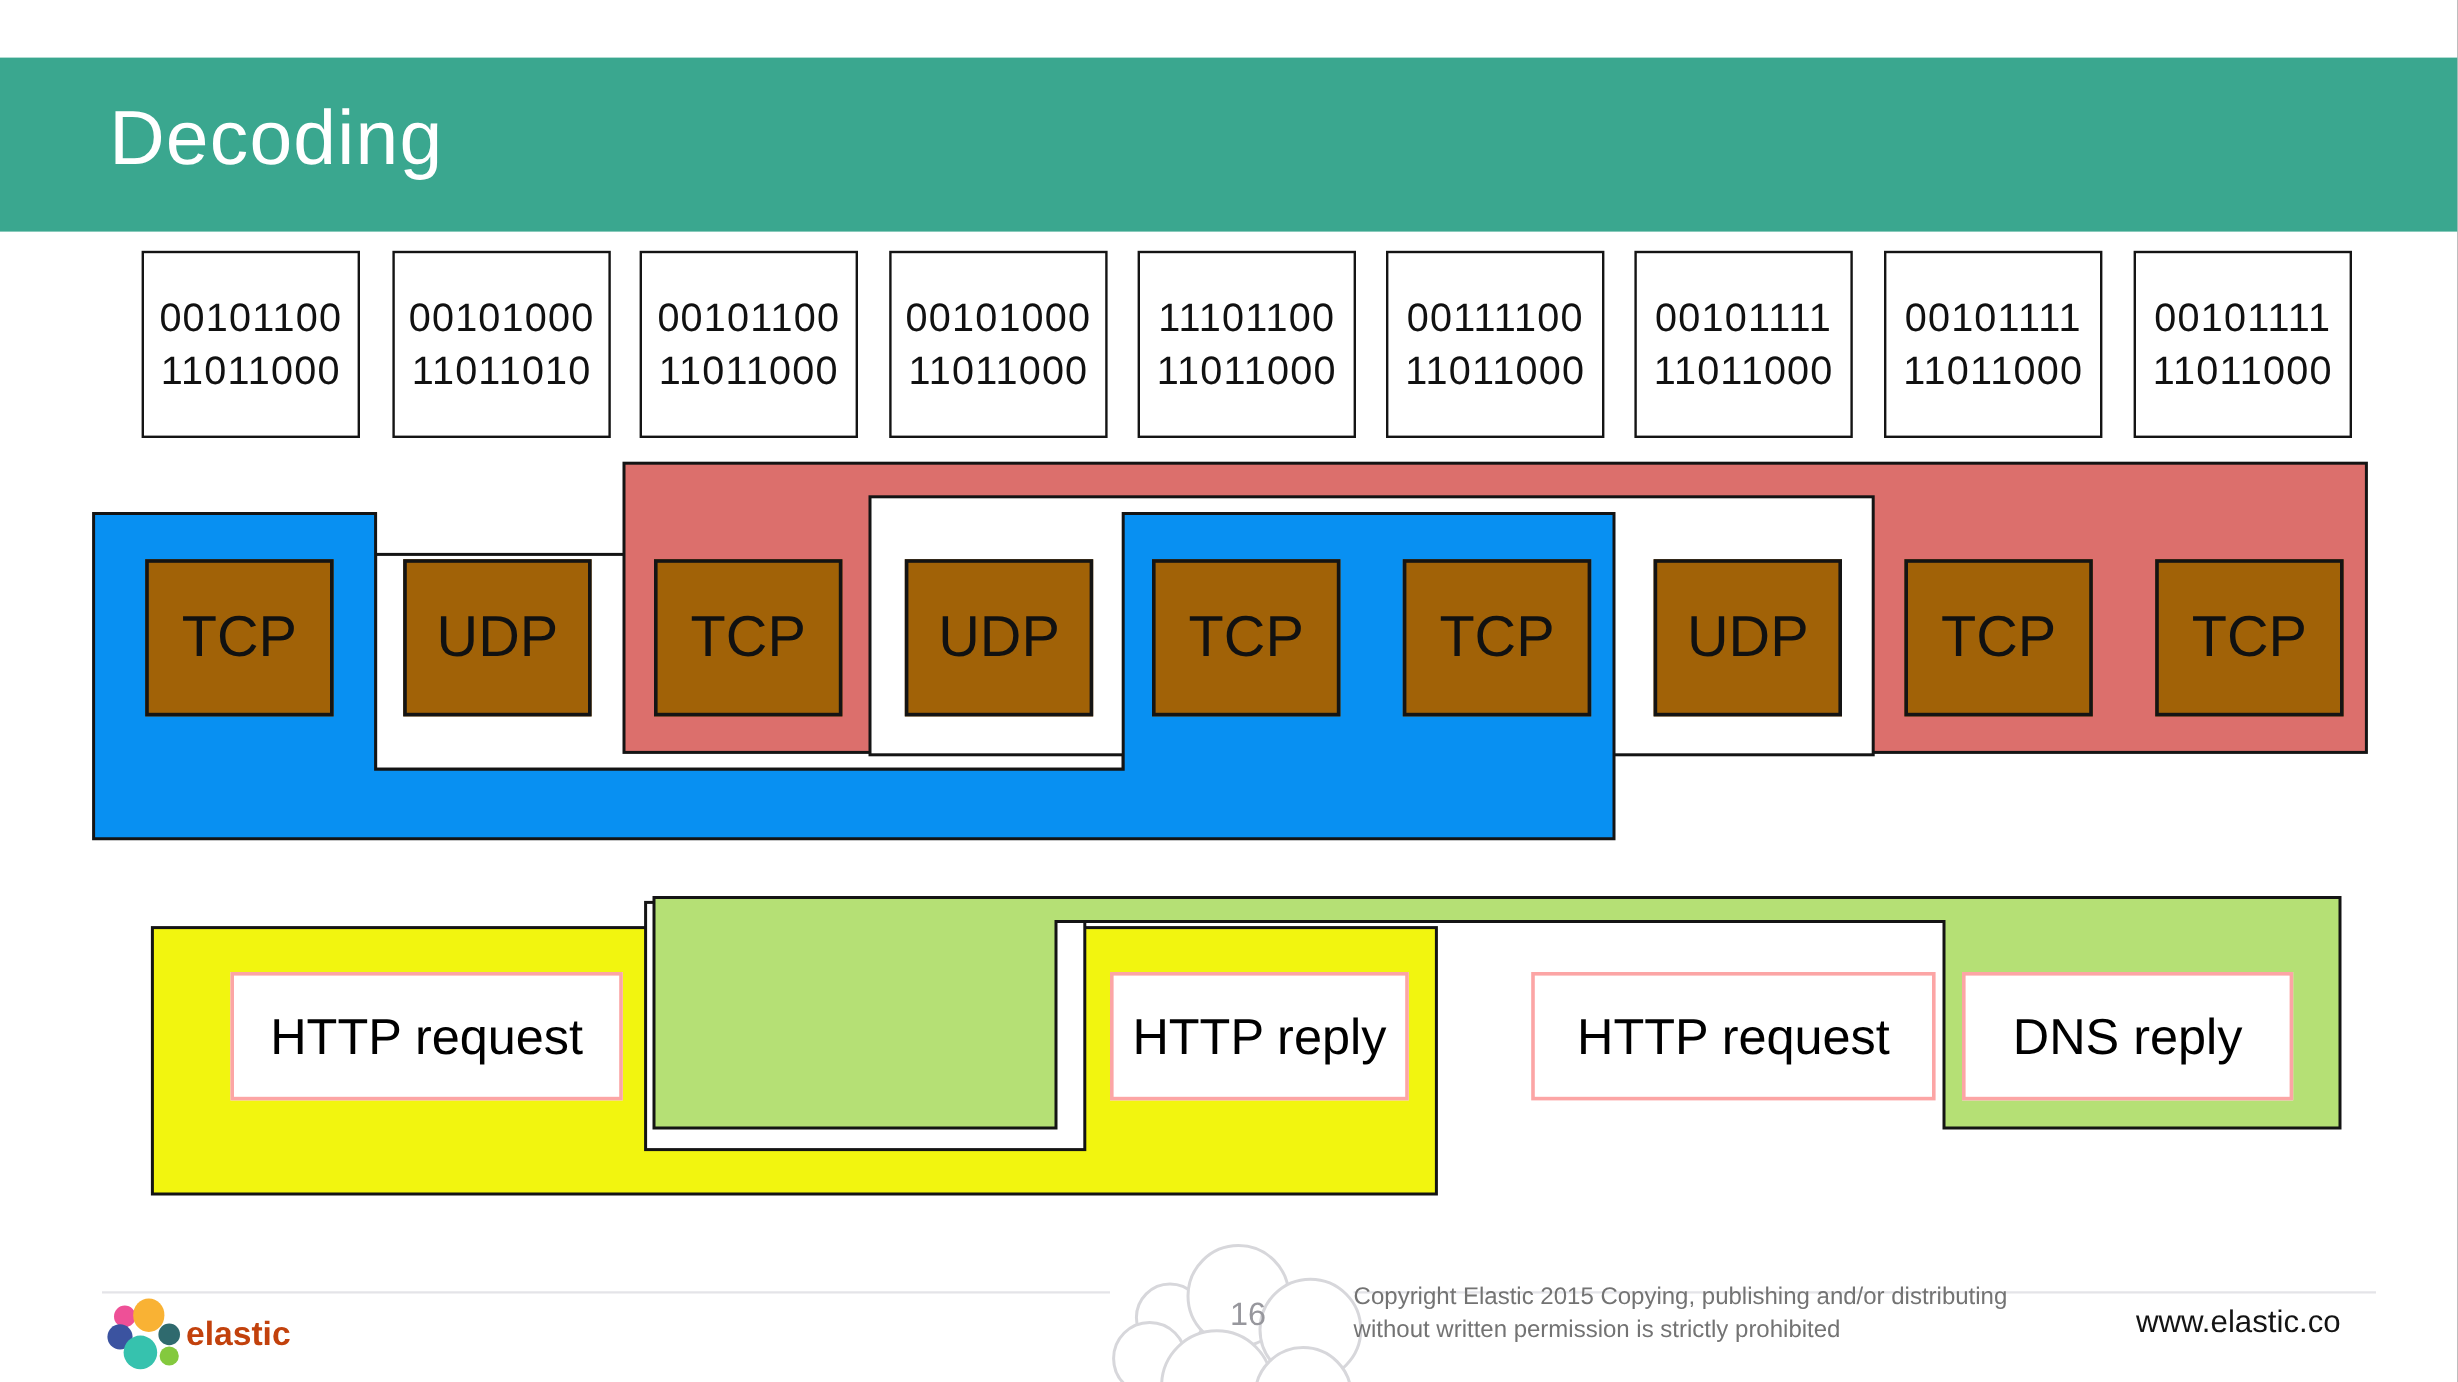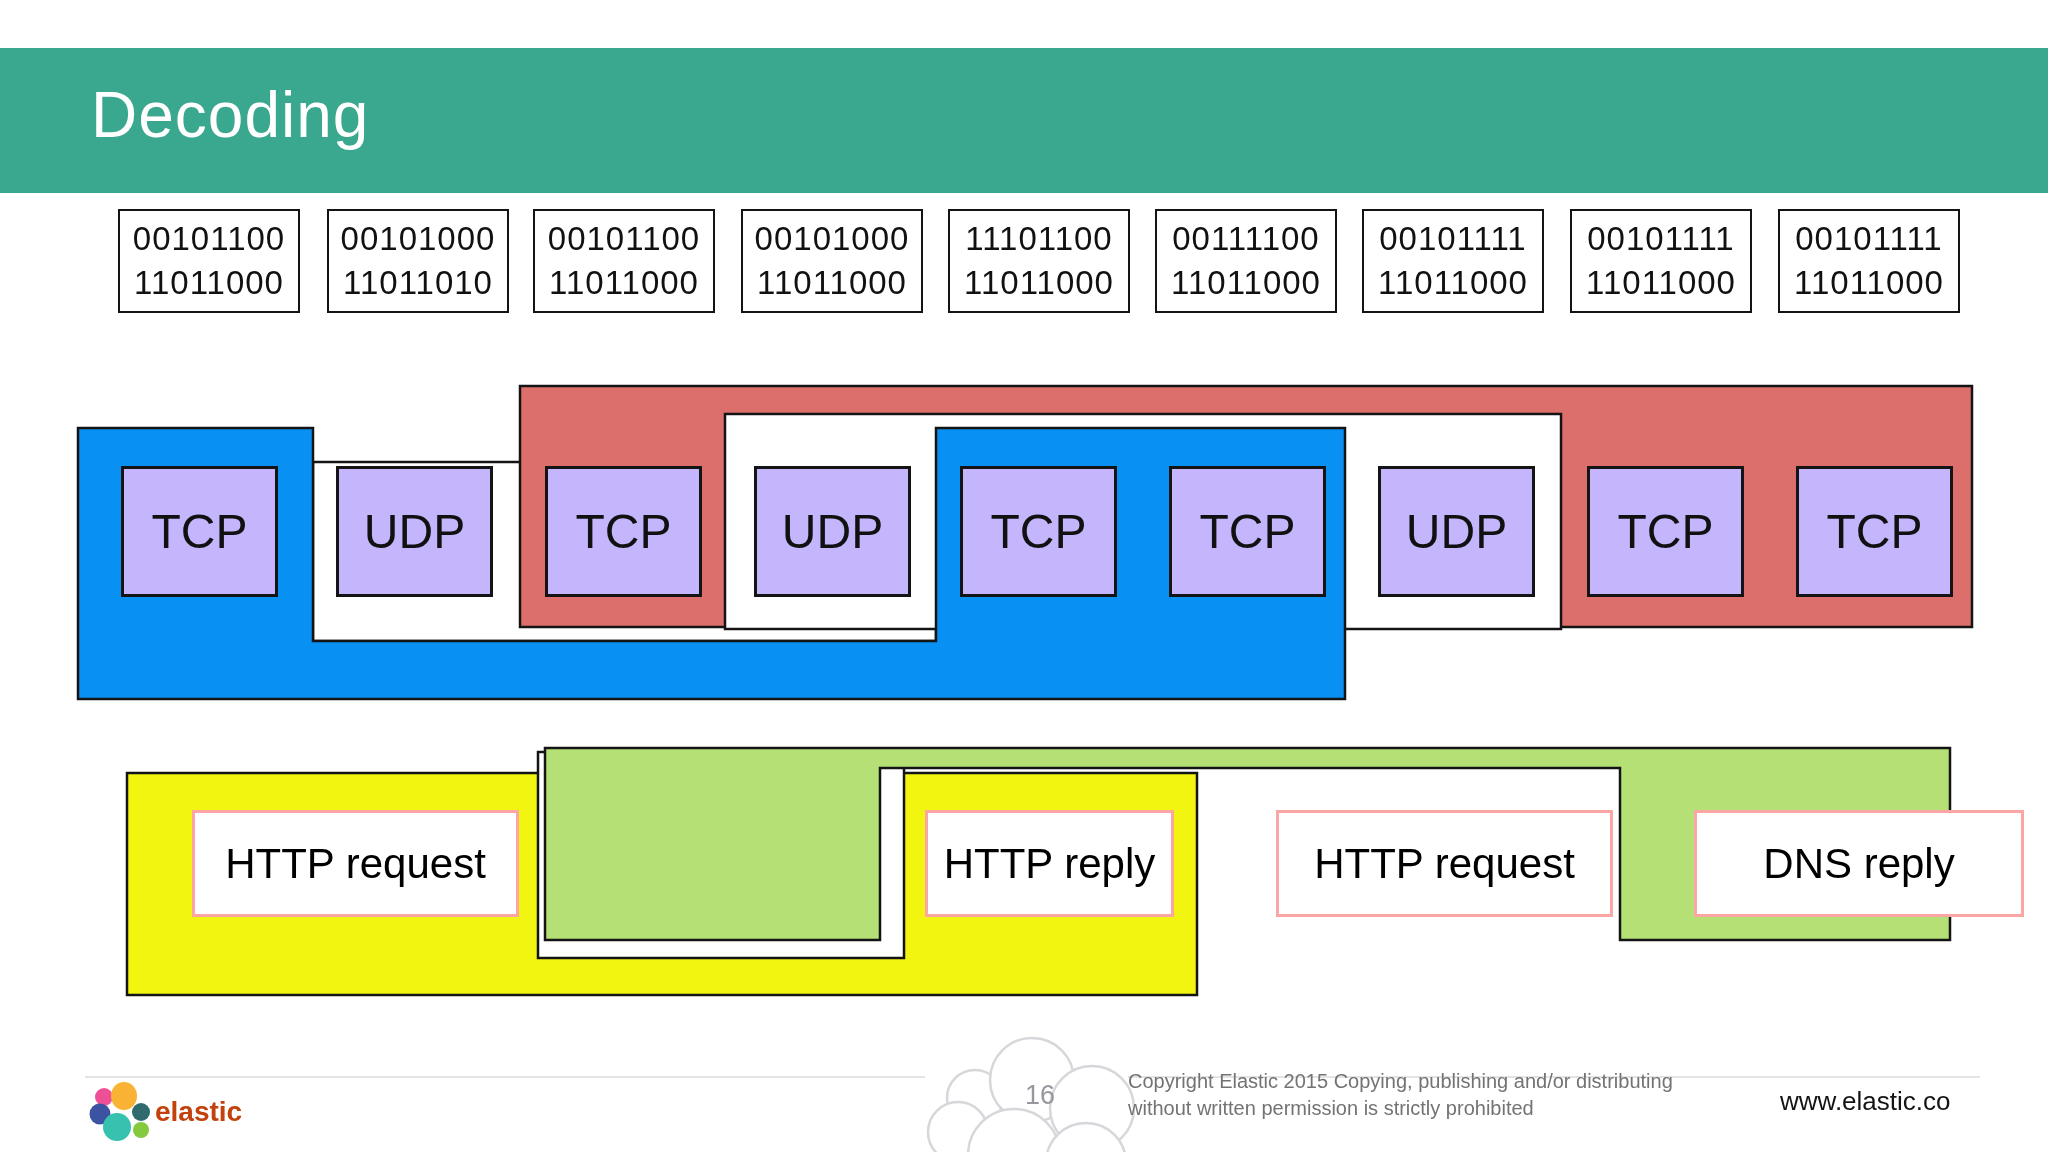--- a/index.html
+++ b/index.html
@@ -1,23 +1,23 @@
 <!DOCTYPE html>
 <html><head>
 <meta charset="utf-8">
 <style>
   html,body{margin:0;padding:0;background:#888;}
   .slide{position:relative;width:2048px;height:1152px;background:#ffffff;overflow:hidden;
          font-family:"Liberation Sans",sans-serif;}
   .header{position:absolute;left:0;top:0;width:2048px;height:145px;margin-top:48px;}
   .title{position:absolute;left:91px;top:30px;font-size:64px;font-weight:300;letter-spacing:1px;color:#ffffff;}
-  .bbox{position:absolute;top:209px;width:182px;height:104px;background:#fff;border:2px solid #141414;
+  .bbox{position:absolute;top:209px;width:182px;height:156px;background:#fff;border:2px solid #141414;
         box-sizing:border-box;display:flex;flex-direction:column;justify-content:center;align-items:center;}
   .bbox span{font-size:33px;line-height:44px;letter-spacing:1px;color:#111;}
-  .pbox{position:absolute;top:466px;width:157px;height:131px;background:#c4b5fd;border:3px solid #141414;
+  .pbox{position:absolute;top:466px;width:157px;height:131px;background:#a16207;border:3px solid #141414;
         box-sizing:border-box;display:flex;justify-content:center;align-items:center;font-size:48px;color:#111;}
   .abox{position:absolute;top:810px;height:107px;background:#fff;border:3px solid #fca5a5;
         box-sizing:border-box;display:flex;justify-content:center;align-items:center;font-size:42px;color:#000000;}
   .bgsvg{position:absolute;left:0;top:0;}
   .brand{position:absolute;left:155px;top:1096px;font-size:28px;font-weight:600;color:#c2410c;}
   .pagenum{position:absolute;left:1010px;top:1080px;width:60px;text-align:center;font-size:27px;color:#97979d;}
   .copyright{position:absolute;left:1128px;top:1068px;font-size:20px;line-height:27px;color:#737373;}
   .website{position:absolute;left:1780px;top:1086px;font-size:26px;color:#141414;}
 </style>
 </head>
@@ -103,21 +103,21 @@
   <div class="pbox" style="left:754px">UDP</div>
   <div class="pbox" style="left:960px">TCP</div>
   <div class="pbox" style="left:1169px">TCP</div>
   <div class="pbox" style="left:1378px">UDP</div>
   <div class="pbox" style="left:1587px">TCP</div>
   <div class="pbox" style="left:1796px">TCP</div>
 
   <div class="abox" style="left:192px;width:327px">HTTP request</div>
   <div class="abox" style="left:925px;width:249px">HTTP reply</div>
   <div class="abox" style="left:1276px;width:337px">HTTP request</div>
-  <div class="abox" style="left:1694px;width:330px">DNS reply</div>
+  <div class="abox" style="left:1635px;width:276px">DNS reply</div>
 
   <div class="brand">elastic</div>
   <div class="pagenum">16</div>
   <div class="copyright">
     <div>Copyright Elastic 2015 Copying, publishing and/or distributing</div>
     <div>without written permission is strictly prohibited</div>
   </div>
   <div class="website">www.elastic.co</div>
 
 </div>

